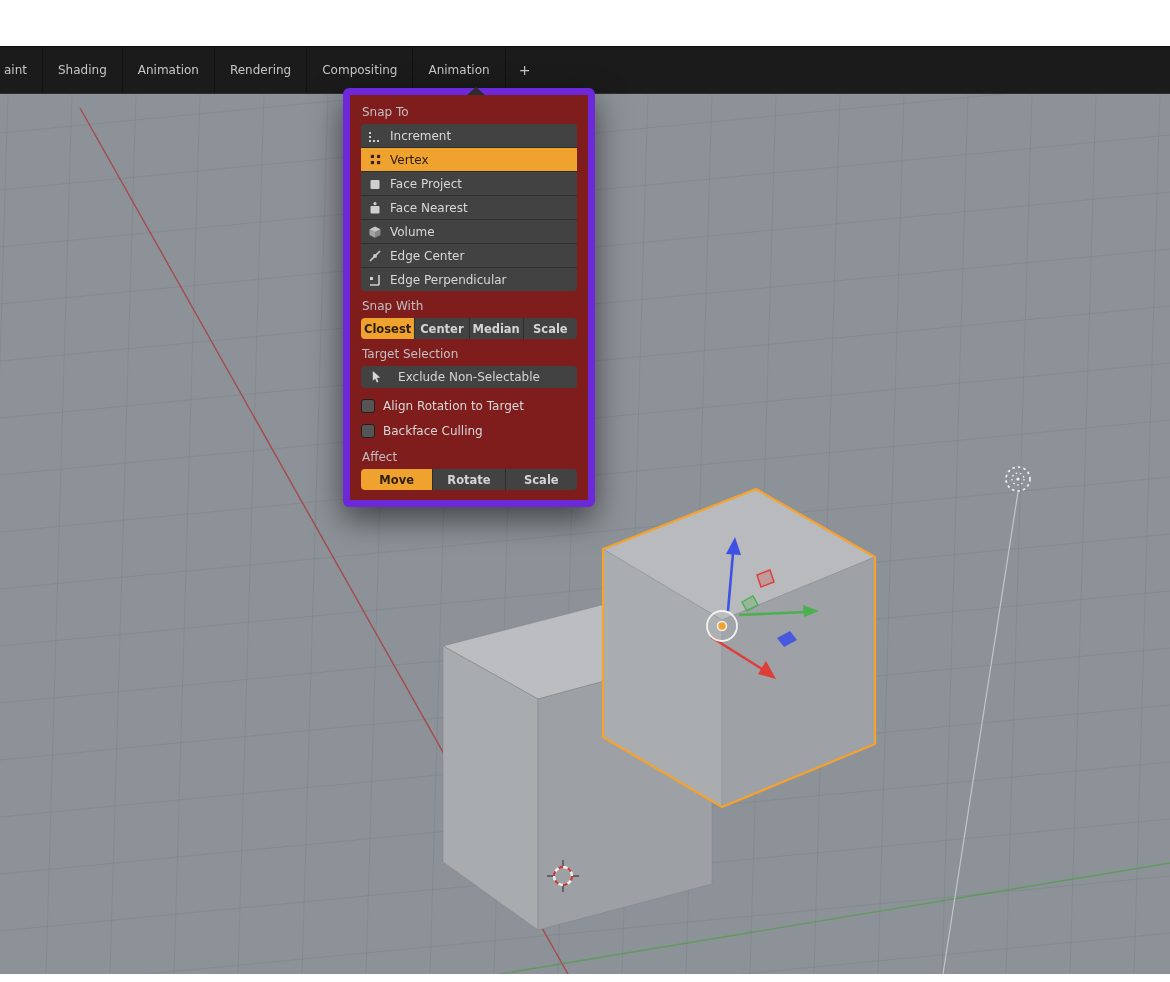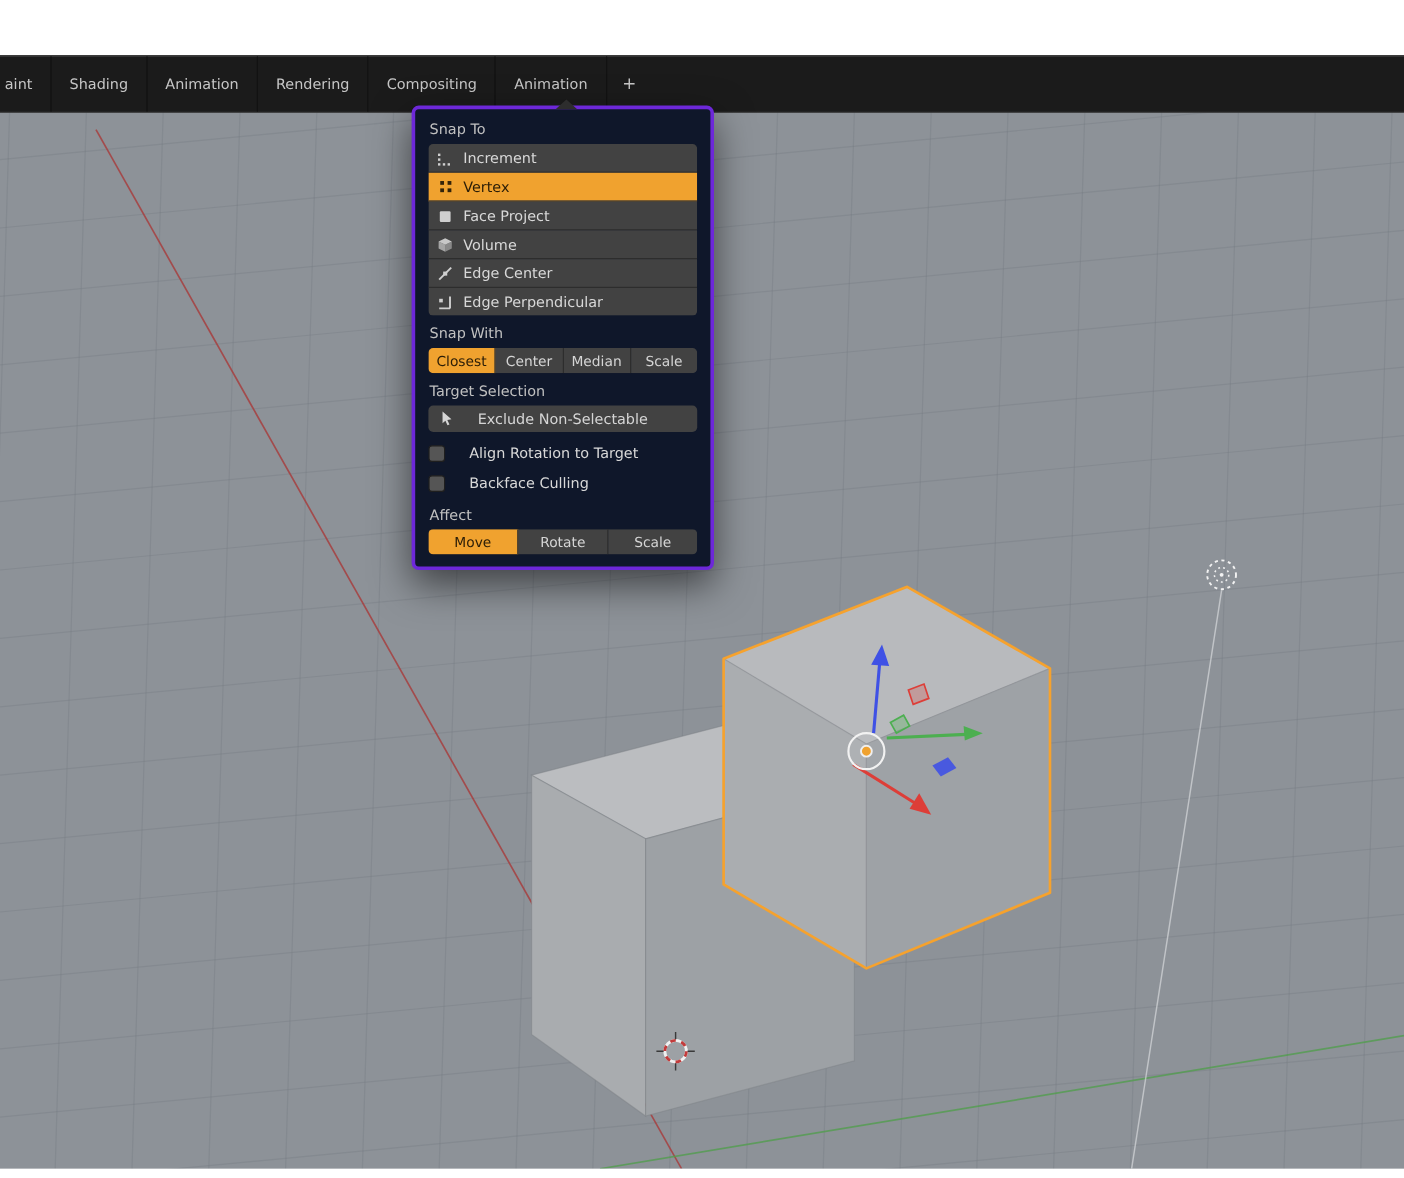--- a/index.html
+++ b/index.html
@@ -23,45 +23,45 @@
   .dd-label{font-size:12px;color:#dadada;}
   .chev{width:0;height:0;border-left:3.5px solid transparent;border-right:3.5px solid transparent;
         border-top:4px solid #b5b5b5;}
   .chev.dark{border-top-color:#3a2a10;}
   .snap-cluster{height:22px;display:flex;border-radius:11px;overflow:hidden;border:1px solid #1e1e1e;}
   .magnet-btn{background:#2a2a2a;display:flex;align-items:center;padding:0 6px;color:#c9c9c9;}
   .snap-dd{background:#f0a22f;display:flex;align-items:center;gap:5px;padding:0 8px;color:#2b2b2b;}
   .icon-btn{width:26px;height:22px;display:flex;align-items:center;justify-content:center;color:#c9c9c9;}
 
   
-  .popup{position:absolute;left:343px;top:88px;width:252px;z-index:10;background:#0f172a;
-         border:3px solid #6d28d9;border-radius:6px;box-shadow:0 12px 32px rgba(0,0,0,.55);
+  .popup{position:absolute;left:343px;top:88px;width:252px;z-index:10;background:#7f1d1d;
+         border:7px solid #6d28d9;border-radius:6px;box-shadow:0 12px 32px rgba(0,0,0,.55);
          padding:6px 11px 10px;box-sizing:border-box;}
   .popup-arrow{position:absolute;top:-8px;left:117px;width:0;height:0;
          border-left:9px solid transparent;border-right:9px solid transparent;
          border-bottom:8px solid #2d2d2d;}
   .section-label{font-size:12px;color:#c0c0c0;margin:8px 1px 5px;}
   .section-label.first{margin-top:4px;}
   .snap-list{border-radius:4px;overflow:hidden;}
   .snap-item{height:23px;background:#424242;display:flex;align-items:center;gap:8px;
              padding:0 7px;border-bottom:1px solid #2d2d2d;color:#cfcfcf;cursor:default;}
   .snap-item:last-child{border-bottom:none;}
   .snap-item .lbl{font-size:12px;color:#d8d8d8;}
   .snap-item.selected{background:#f0a22f;color:#33230a;}
   .snap-item.selected .lbl{color:#2a1d07;}
   .ico{width:14px;height:14px;flex:0 0 14px;display:flex;align-items:center;justify-content:center;}
-  .segmented{display:flex;border-radius:4px;overflow:hidden;}
+  .segmented{display:flex;border-radius:4px;overflow:hidden;font-weight:bold;}
   .seg{flex:1;height:21px;background:#424242;display:flex;align-items:center;justify-content:center;
        font-size:11.5px;color:#d5d5d5;border-right:1px solid #2d2d2d;cursor:default;}
   .seg:last-child{border-right:none;}
   .seg.selected{background:#f0a22f;color:#2a1d07;}
   .wide-btn{height:22px;background:#424242;border-radius:4px;display:flex;align-items:center;
             justify-content:center;font-size:12px;color:#d5d5d5;position:relative;margin-top:2px;}
   .wide-btn .cursor{position:absolute;left:9px;top:4px;color:#d5d5d5;}
-  .check-row{display:flex;align-items:center;gap:20px;height:23px;margin-top:2px;}
+  .check-row{display:flex;align-items:center;gap:8px;height:23px;margin-top:2px;}
   .checkbox{width:14px;height:14px;background:#555555;border:1px solid #1f1f1f;border-radius:3px;
             box-sizing:border-box;}
   .check-label{font-size:12px;color:#d8d8d8;}
 
   
   .viewport{position:absolute;top:93px;left:0;width:1170px;height:881px;background:#8d9298;overflow:hidden;}
   .viewport svg{position:absolute;top:0;left:0;}
   #grid line{stroke:#737980;stroke-width:1;opacity:.33;}
   .bottom-strip{position:absolute;left:0;right:0;top:974px;height:8px;background:#ffffff;}
 </style>
@@ -272,20 +272,29 @@
       <span class="ico">
         <svg width="14" height="14" viewBox="0 0 14 14" fill="currentColor">
             <rect x="2.5" y="3" width="9" height="9" rx="1"></rect>
           </svg>
       </span>
       <span class="lbl">Face Project</span>
     </div>
     <div class="snap-item">
       <span class="ico">
         <svg width="14" height="14" viewBox="0 0 14 14" fill="currentColor">
+          <circle cx="7" cy="2.6" r="1.6"></circle>
+            <rect x="2.5" y="5" width="9" height="7.5" rx="1"></rect>
+          </svg>
+      </span>
+      <span class="lbl">Face Nearest</span>
+    </div>
+    <div class="snap-item">
+      <span class="ico">
+        <svg width="14" height="14" viewBox="0 0 14 14" fill="currentColor">
           <polygon points="7,1.5 12.5,4.2 7,7 1.5,4.2" opacity="0.95"></polygon>
           <polygon points="1.5,4.2 7,7 7,12.8 1.5,10" opacity="0.7"></polygon>
           <polygon points="12.5,4.2 7,7 7,12.8 12.5,10" opacity="0.5"></polygon>
           </svg>
       </span>
       <span class="lbl">Volume</span>
     </div>
     <div class="snap-item">
       <span class="ico">
         <svg width="14" height="14" viewBox="0 0 14 14">

